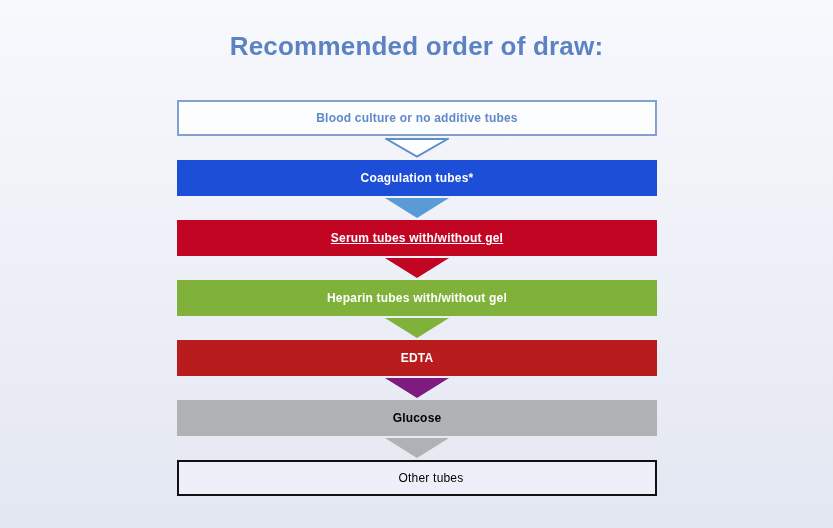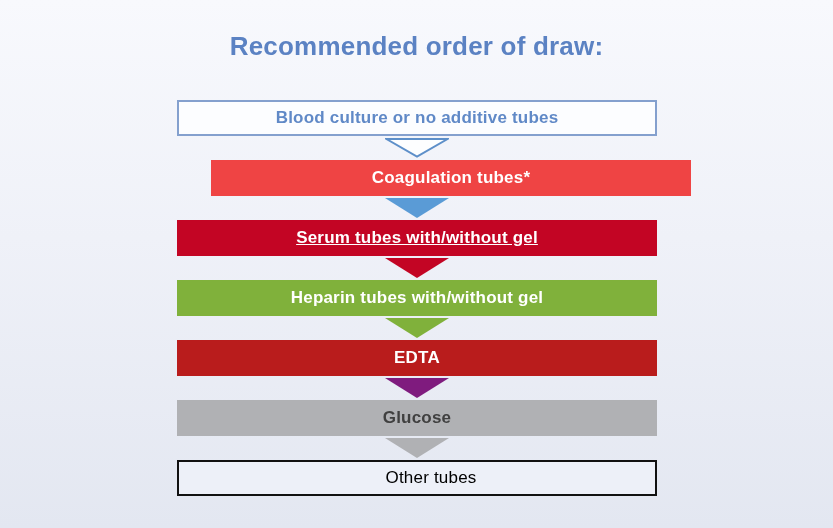--- a/index.html
+++ b/index.html
@@ -30,21 +30,21 @@
     top: 100px;
     width: 480px;
   }
   .step-box {
     box-sizing: border-box;
     width: 480px;
     height: 36px;
     display: flex;
     align-items: center;
     justify-content: center;
-    font-size: 17px;
+    font-size: 12px;
     font-weight: bold;
     letter-spacing: 0.2px;
   }
   .step-box.regular-weight {
     font-weight: normal;
   }
   .arrow-wrap {
     height: 24px;
     display: flex;
     align-items: center;
@@ -61,21 +61,21 @@
 
 <div class="flow" id="flow">
     <div class="step-box" style="background: rgb(252, 253, 255); color: rgb(96, 137, 199); border: 2px solid rgb(132, 160, 206);">
       <span>Blood culture or no additive tubes</span>
     </div>
     <div class="arrow-wrap">
       <svg width="64" height="20" viewBox="0 0 64 20">
         <polygon points="1.5,1 62.5,1 32,18.5" fill="#fdfeff" stroke="#5d8fc9" stroke-width="2" stroke-linejoin="miter"></polygon>
       </svg>
     </div>
-    <div class="step-box" style="background: #ef4444; color: rgb(255, 255, 255); margin-left: 34px;">
+    <div class="step-box" style="background: #1d4ed8; color: rgb(255, 255, 255);">
       <span>Coagulation tubes*</span>
     </div>
     <div class="arrow-wrap">
       <svg width="64" height="20" viewBox="0 0 64 20">
         <polygon points="0,0 64,0 32,20" fill="#5a9bd6"></polygon>
       </svg>
     </div>
     <div class="step-box" style="background: rgb(195, 5, 36); color: rgb(255, 255, 255); text-decoration: underline;">
       <span>Serum tubes with/without gel</span>
     </div>
@@ -93,21 +93,21 @@
       </svg>
     </div>
     <div class="step-box" style="background: #b91c1c; color: rgb(255, 255, 255);">
       <span>EDTA</span>
     </div>
     <div class="arrow-wrap">
       <svg width="64" height="20" viewBox="0 0 64 20">
         <polygon points="0,0 64,0 32,20" fill="#7f1b7e"></polygon>
       </svg>
     </div>
-    <div class="step-box" style="background: rgb(176, 177, 180); color: #404040;">
+    <div class="step-box" style="background: rgb(176, 177, 180); color: #000000;">
       <span>Glucose</span>
     </div>
     <div class="arrow-wrap">
       <svg width="64" height="20" viewBox="0 0 64 20">
         <polygon points="0,0 64,0 32,20" fill="#b0b1b4"></polygon>
       </svg>
     </div>
     <div class="step-box regular-weight" style="background: rgb(237, 240, 248); color: rgb(0, 0, 0); border: 2px solid rgb(17, 17, 17); padding-left: 28px;">
       <span>Other tubes</span>
     </div>

